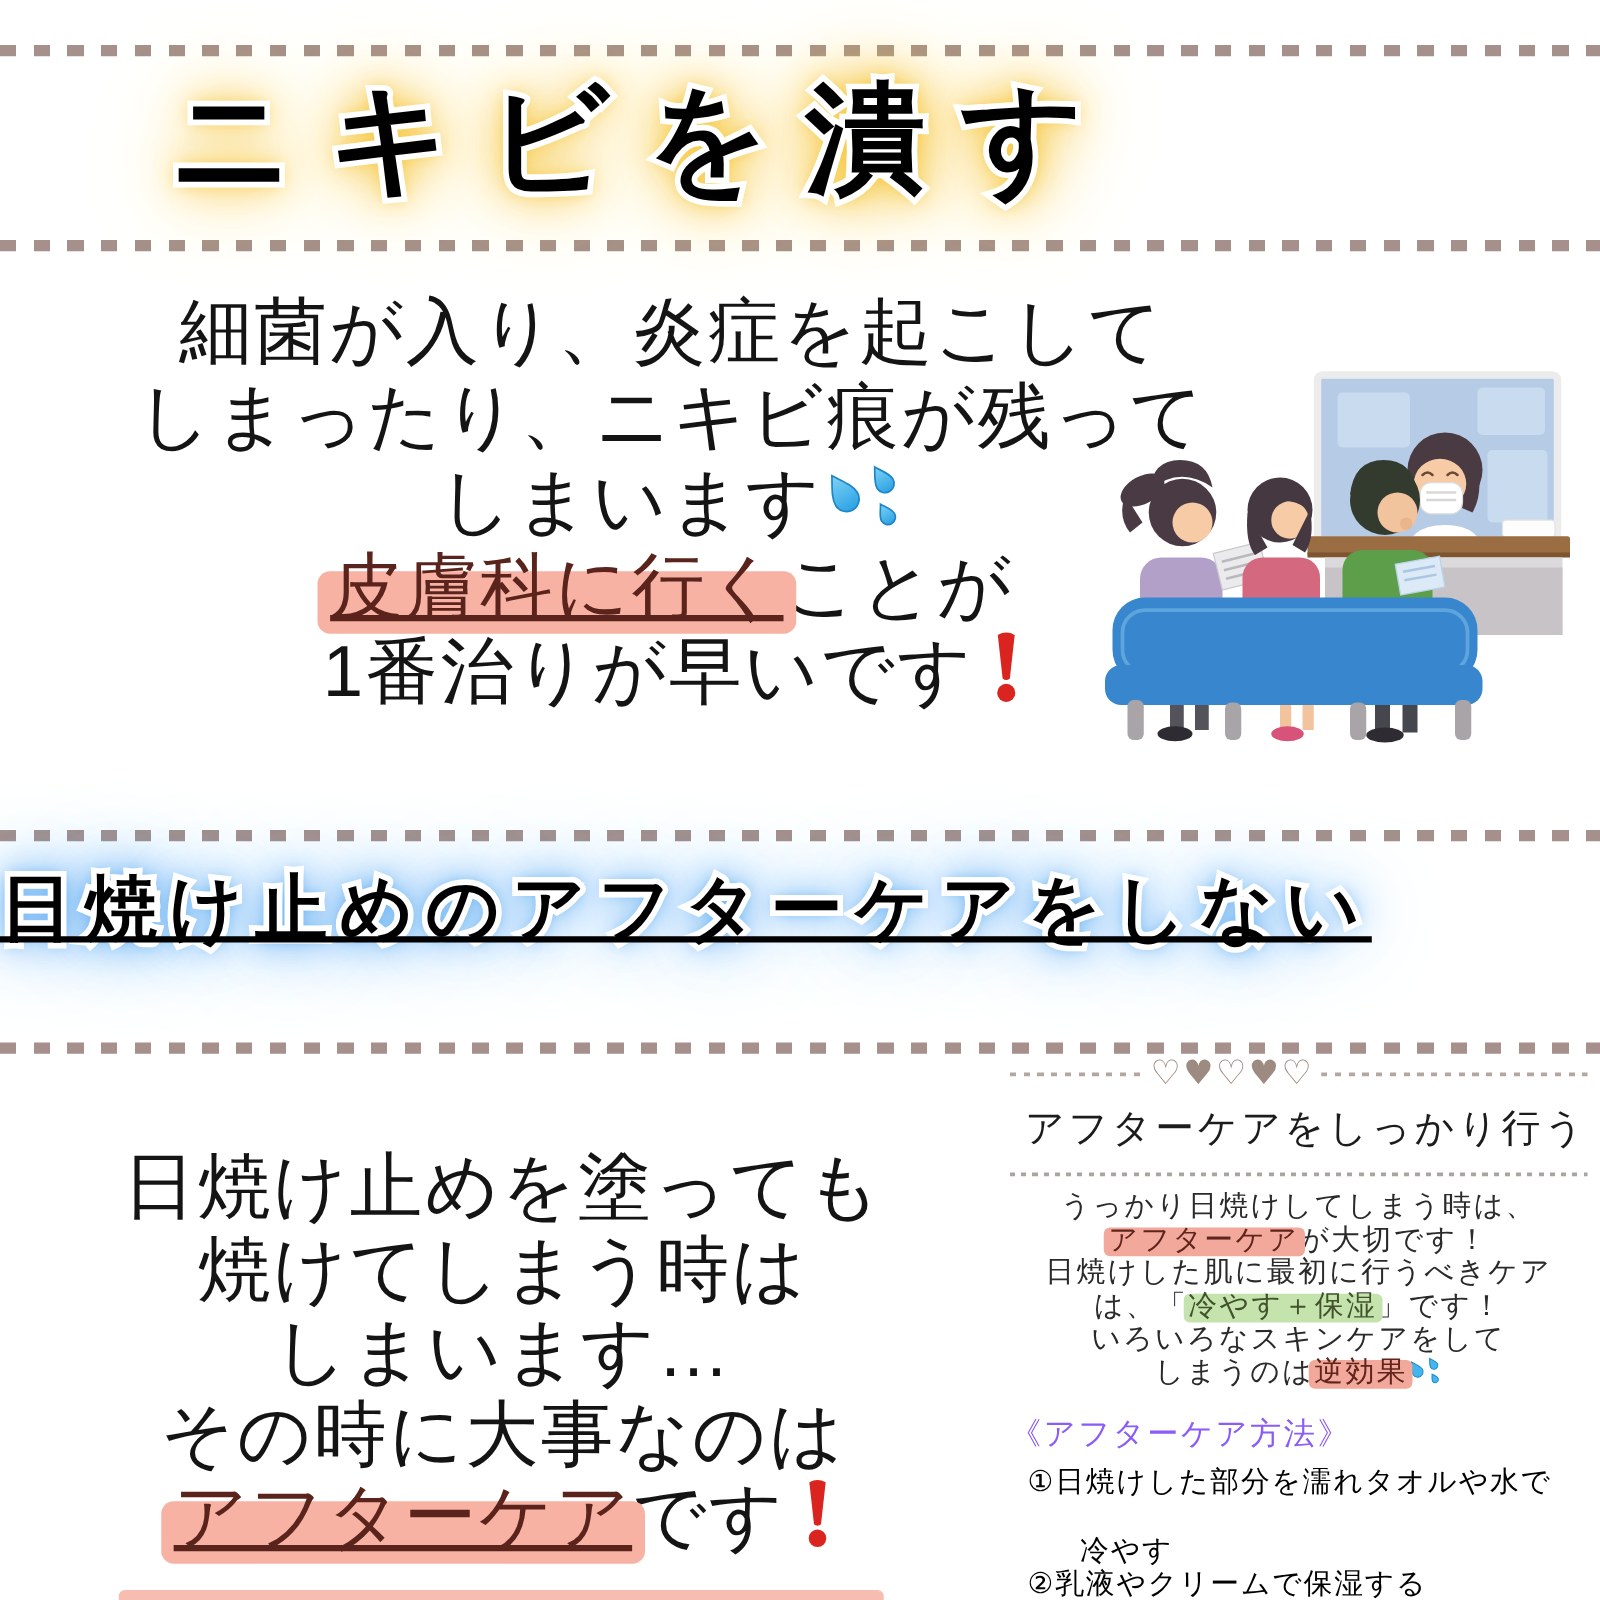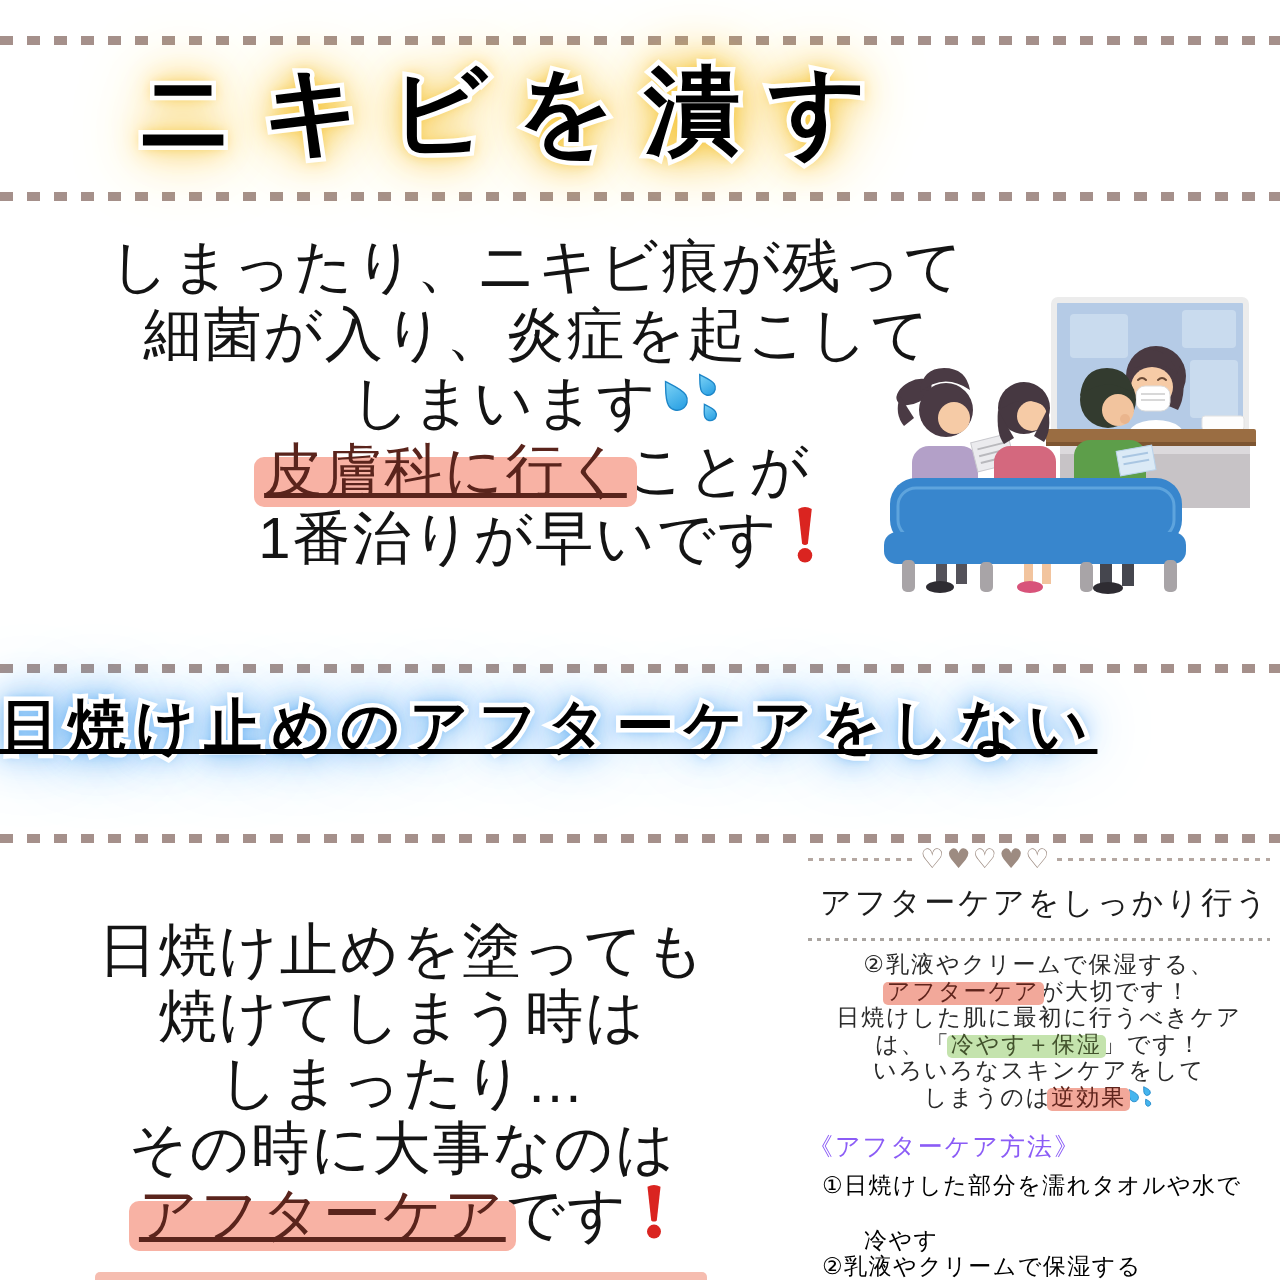--- a/index.html
+++ b/index.html
@@ -76,22 +76,22 @@
 <div class="sep" style="top:192px"></div>
 <div class="sep" style="top:664px"></div>
 <div class="sep" style="top:834px"></div>
 
 <div class="big-title t-acne">
   <span class="halo">ニキビを潰す</span>
   <span class="txt">ニキビを潰す</span>
 </div>
 
 <div class="para para1">
+  <div>細菌が入り、炎症を起こして</div>
   <div>しまったり、ニキビ痕が残って</div>
-  <div>細菌が入り、炎症を起こして</div>
   <div><span>しまいます</span><svg class="ic" width="66" height="58" viewBox="0 0 72 62">
       <defs>
           <linearGradient id="dg" x1="0" y1="0" x2="0" y2="1">
         <stop offset="0" stop-color="#7fd4f6"></stop>
             <stop offset="1" stop-color="#2da2e4"></stop>
       </linearGradient>
         </defs>
       <g transform="rotate(-32 22 34)">
           <path d="M22 8 C28 18 33 25 33 32 A11 11 0 1 1 11 32 C11 25 16 18 22 8 Z" fill="url(#dg)" stroke="#1d86c8" stroke-width="1.5"></path>
         </g>
@@ -182,38 +182,38 @@
 </svg>
 
 <div class="big-title t-sun">
   <span class="halo">日焼け止めのアフターケアをしない</span>
   <span class="txt">日焼け止めのアフターケアをしない</span>
 </div>
 
 <div class="para para2">
   <div>日焼け止めを塗っても</div>
   <div>焼けてしまう時は</div>
-  <div>しまったり…</div>
+  <div>しまいます…</div>
   <div>その時に大事なのは</div>
   <div><span class="hl hl-pink-big">アフターケア</span><span>です</span> <svg class="ic" width="24" height="56" viewBox="0 0 22 60">
       <path d="M4 3 Q11 -1 18 3 L14 39 Q11 41.5 8 39 Z" fill="#da2420"></path>
       <circle cx="11" cy="51" r="7.5" fill="#da2420"></circle>
     </svg></div>
 </div>
 
 <div class="rcol">
   <div class="heart-row">
     <div class="dash"></div>
     <div class="hearts">♡♥♡♥♡</div>
     <div class="dash" style="flex:2"></div>
   </div>
   <div class="r-title">アフターケアをしっかり行う</div>
   <div class="dotline"></div>
   <div class="r-para">
-    <div>②乳液やクリームで保湿する、</div>
+    <div>うっかり日焼けしてしまう時は、</div>
     <div><span class="hl hl-pink-sm">アフターケア</span><span>が大切です！</span></div>
     <div>日焼けした肌に最初に行うべきケア</div>
     <div><span>は、「</span><span class="hl hl-green">冷やす＋保湿</span><span>」です！</span></div>
     <div>いろいろなスキンケアをして</div>
     <div><span>しまうのは</span><span class="hl hl-pink-sm">逆効果</span><svg class="ic" style="vertical-align:-4px" width="28" height="24" viewBox="0 0 72 62">
         <g transform="rotate(-32 22 34)">
             <path d="M22 8 C28 18 33 25 33 32 A11 11 0 1 1 11 32 C11 25 16 18 22 8 Z" fill="#45b5ee" stroke="#1d86c8" stroke-width="2"></path>
           </g>
         <g transform="rotate(-32 54 18)">
             <path d="M54 2 C58 9 62 14 62 19 A8 8 0 1 1 46 19 C46 14 50 9 54 2 Z" fill="#45b5ee" stroke="#1d86c8" stroke-width="2"></path>

